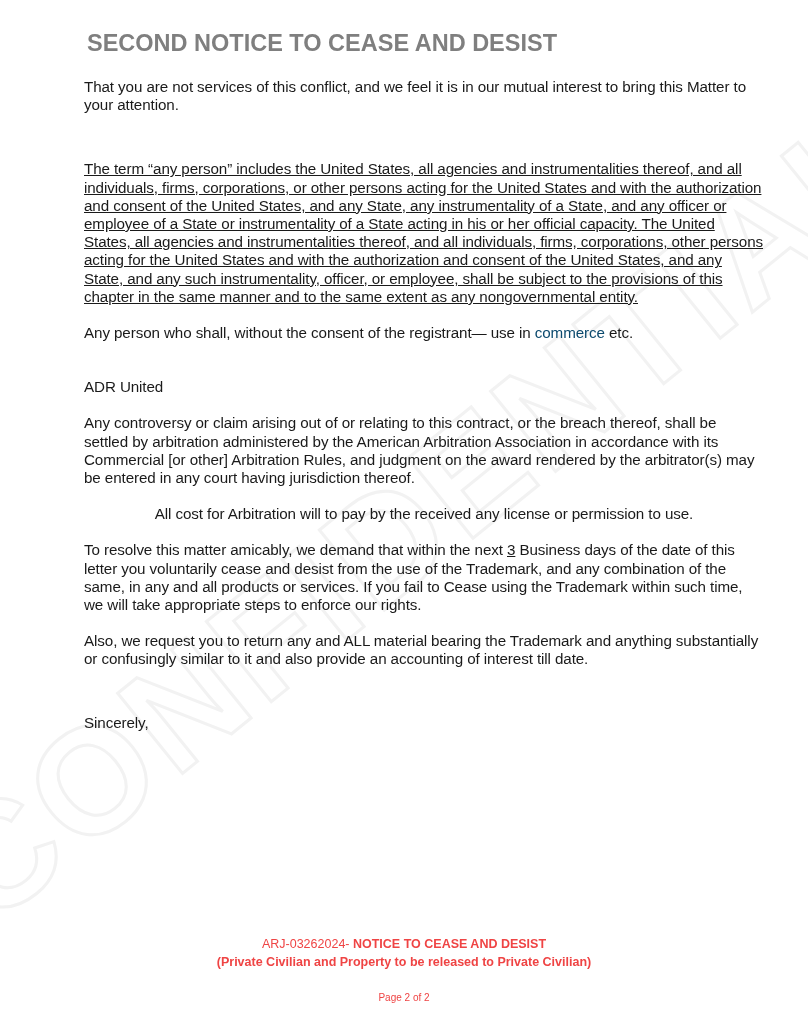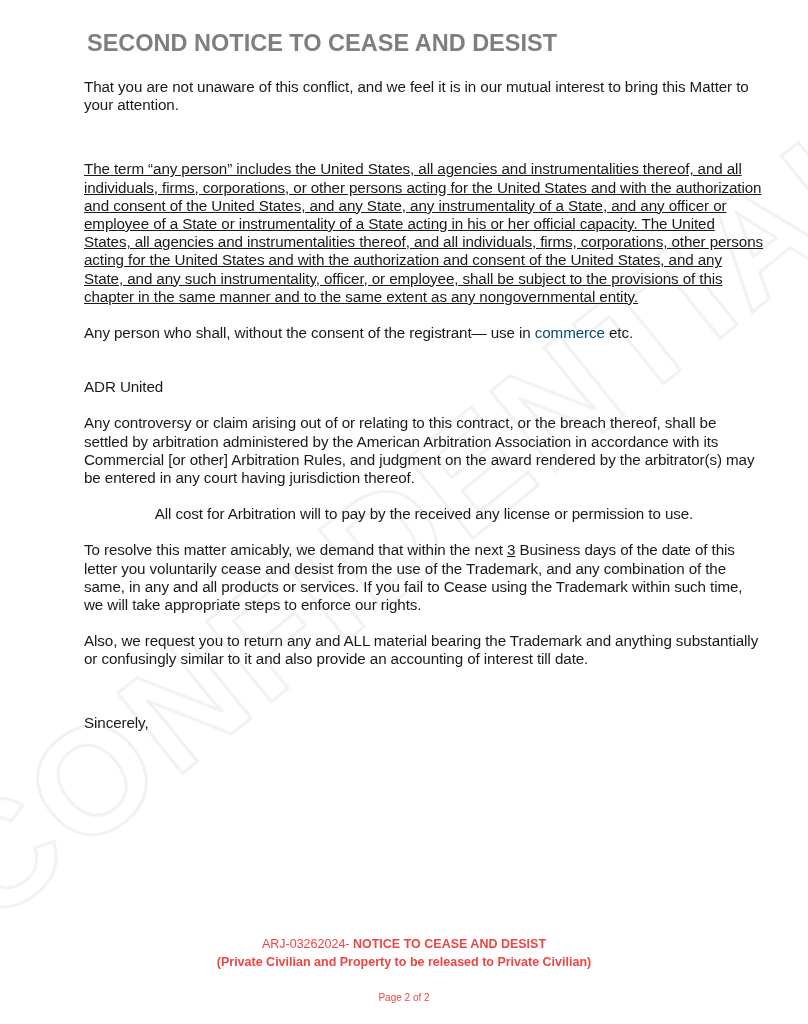--- a/index.html
+++ b/index.html
@@ -47,21 +47,21 @@
     .f3 { top: 990px; font-size: 10px; }
   </style>
 </head>
 <body>
 
 <div class="watermark">CONFIDENTIAL</div>
 
 <div class="title">SECOND NOTICE TO CEASE AND DESIST</div>
 
 <div class="content">
-  <p class="p1">That you are not unaware of this conflict, and we feel it is in our mutual interest to bring this Matter to your attention.</p>
+  <p class="p1">That you are not services of this conflict, and we feel it is in our mutual interest to bring this Matter to your attention.</p>
   <p class="p2">The term “any person” includes the United States, all agencies and instrumentalities thereof, and all individuals, firms, corporations, or other persons acting for the United States and with the authorization and consent of the United States, and any State, any instrumentality of a State, and any officer or employee of a State or instrumentality of a State acting in his or her official capacity. The United States, all agencies and instrumentalities thereof, and all individuals, firms, corporations, other persons acting for the United States and with the authorization and consent of the United States, and any State, and any such instrumentality, officer, or employee, shall be subject to the provisions of this chapter in the same manner and to the same extent as any nongovernmental entity.</p>
   <p class="p3"><span>Any person who shall, without the consent of the registrant— use in </span><span class="red">commerce</span><span> etc.</span></p>
   <p class="p4">ADR United</p>
   <p class="p5">Any controversy or claim arising out of or relating to this contract, or the breach thereof, shall be settled by arbitration administered by the American Arbitration Association in accordance with its Commercial [or other] Arbitration Rules, and judgment on the award rendered by the arbitrator(s) may be entered in any court having jurisdiction thereof.</p>
   <p class="p6">All cost for Arbitration will to pay by the received any license or permission to use.</p>
   <p class="p7"><span>To resolve this matter amicably, we demand that within the next </span><span class="u">3</span><span> Business days of the date of this letter you voluntarily cease and desist from the use of the Trademark, and any combination of the same, in any and all products or services. If you fail to Cease using the Trademark within such time, we will take appropriate steps to enforce our rights.</span></p>
   <p class="p8">Also, we request you to return any and ALL material bearing the Trademark and anything substantially or confusingly similar to it and also provide an accounting of interest till date.</p>
   <p class="p9">Sincerely,</p>
 </div>
 

